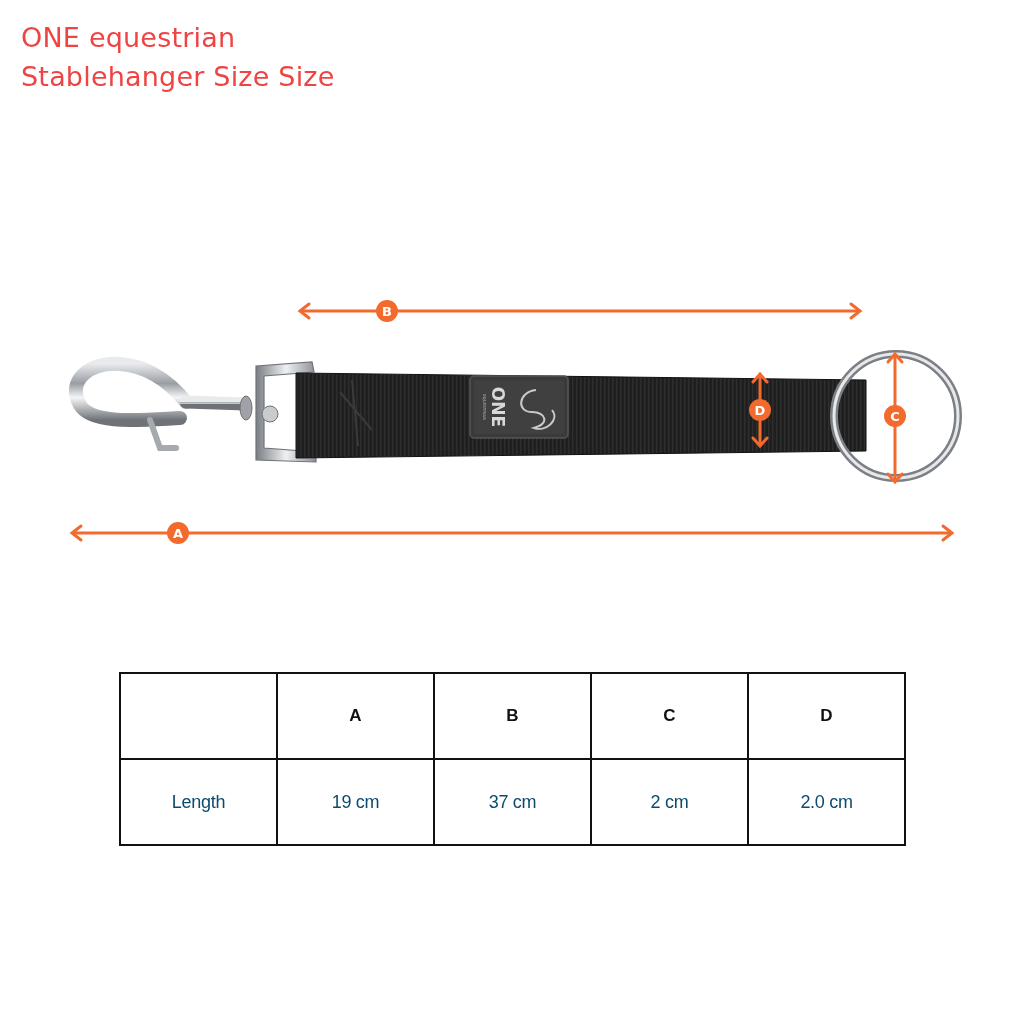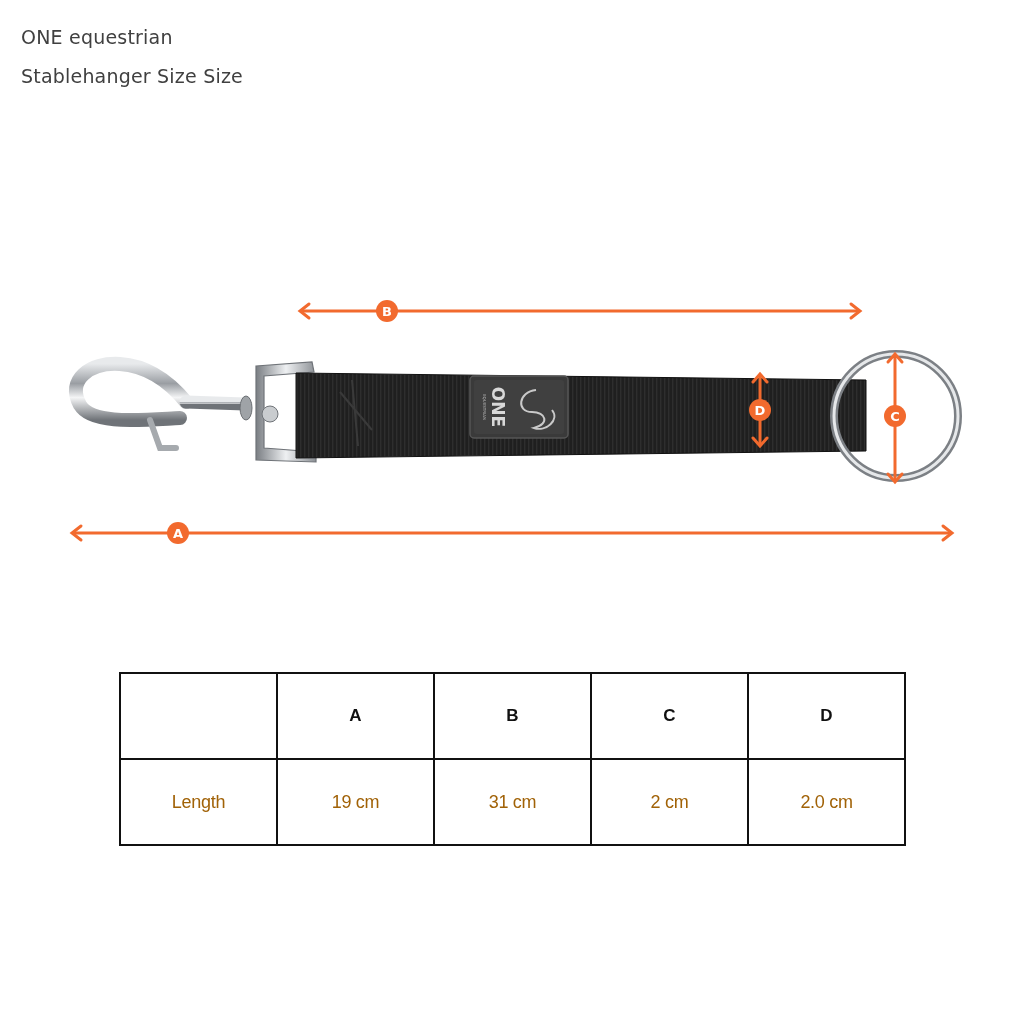--- a/index.html
+++ b/index.html
@@ -11,23 +11,23 @@
       width: 1024px;
       height: 1024px;
       position: relative;
       overflow: hidden;
       font-family: "DejaVu Sans", sans-serif;
     }
     .title-block {
       position: absolute;
       left: 21px;
       top: 18px;
-      color: #404040;
+      color: #ef4444;
       font-family: "DejaVu Sans", sans-serif;
-      font-size: 19px;
+      font-size: 27px;
       line-height: 39px;
       font-weight: 500;
       letter-spacing: 0.2px;
     }
     .title-line { display: block; white-space: nowrap; }
 
     .diagram {
       position: absolute;
       left: 0;
       top: 0;
@@ -53,21 +53,21 @@
     }
     .size-table tr { height: 86px; }
     .size-table th {
       font-weight: bold;
       font-size: 17px;
       color: #111111;
     }
     .size-table td {
       font-weight: normal;
       font-size: 18px;
-      color: #a16207;
+      color: #0c4a6e;
       letter-spacing: -0.3px;
     }
   </style>
 </head>
 <body>
 
 <div class="title-block">
   <span class="title-line">ONE equestrian</span>
   <span class="title-line">Stablehanger Size Size</span>
 </div>
@@ -157,18 +157,18 @@
       <tr>
     <th></th>
     <th>A</th>
     <th>B</th>
     <th>C</th>
     <th>D</th>
   </tr>
   <tr>
     <td>Length</td>
     <td>19 cm</td>
-    <td>31 cm</td>
+    <td>37 cm</td>
     <td>2 cm</td>
     <td>2.0 cm</td>
   </tr>
 </tbody>
   </table>
 
 </body></html>

